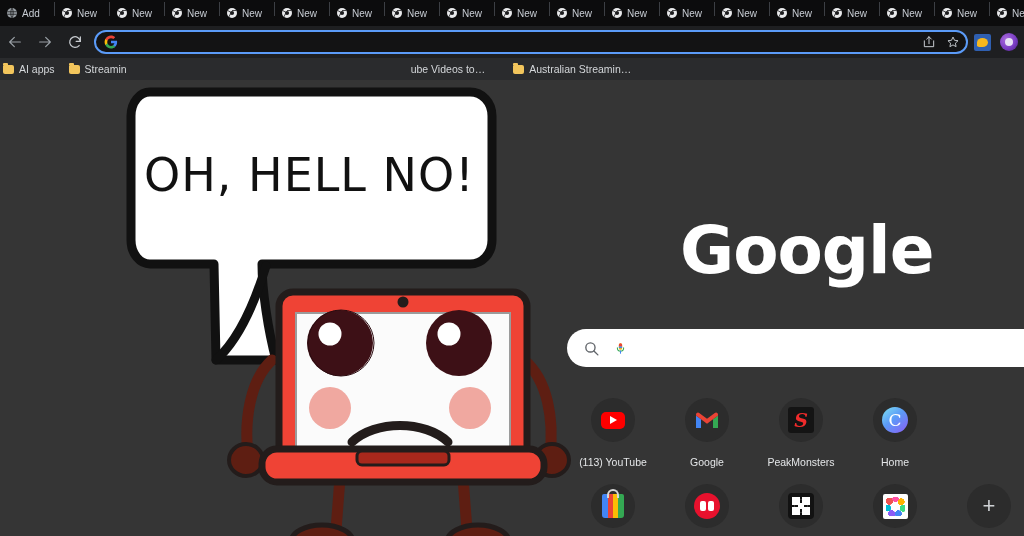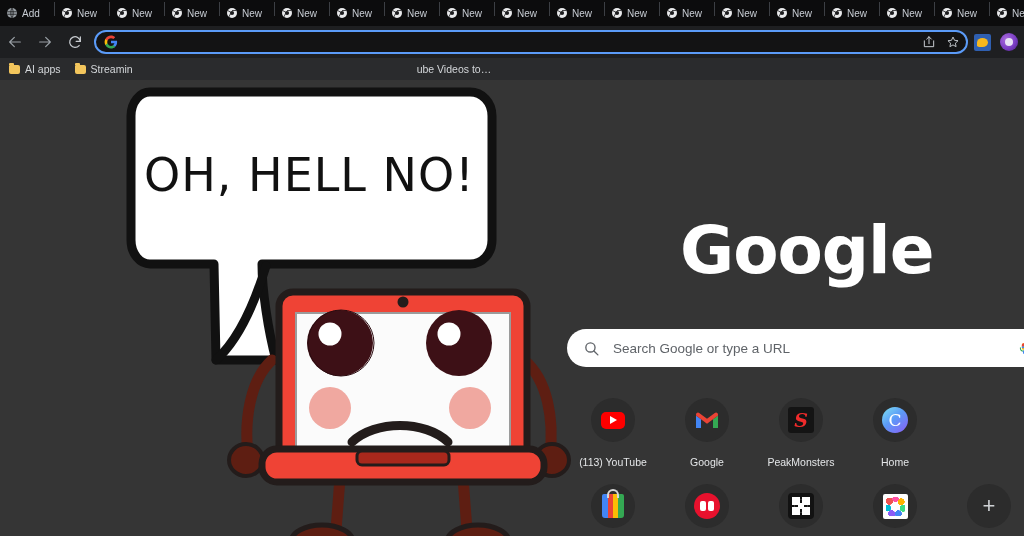--- a/index.html
+++ b/index.html
@@ -157,21 +157,21 @@
   .bm {
     display: flex;
     align-items: center;
     gap: 5px;
     padding: 0 7px;
     height: 22px;
     color: #d4d7da;
     font-size: 10.5px;
     white-space: nowrap;
   }
-  .bm:first-child { padding-left: 9px; }
+  .bm:first-child { padding-left: 3px; }
   .folder {
     width: 11px; height: 9px;
     background: #f2c55c;
     border-radius: 1px 2px 2px 2px;
     position: relative;
     flex: 0 0 auto;
   }
   .folder::before {
     content: "";
     position: absolute;
@@ -619,32 +619,35 @@
       <span class="folder"></span>
       <span>AI apps</span>
     </div>
     <div class="bm">
       <span class="folder"></span>
       <span>Streamin</span>
     </div>
     <div class="bm" style="margin-left:270px">
       <span>ube Videos to…</span>
     </div>
+    <div class="bm" style="margin-left:14px">
+      <span class="folder"></span>
+      <span>Australian Streamin…</span>
+    </div>
   </div>
 
   <div class="ntp">
 
     <div class="google-logo">Google</div>
 
     <div class="searchbar">
       <svg width="17" height="17" viewBox="0 0 24 24">
         <circle cx="10.5" cy="10.5" r="6.5" fill="none" stroke="#5f6368" stroke-width="1.9"></circle>
         <path d="M15.4 15.4 21 21" stroke="#5f6368" stroke-width="1.9" stroke-linecap="round"></path>
       </svg>
-      <span class="search-placeholder">Search Google or type a URL</span>
       <svg width="15" height="19" viewBox="0 0 24 24">
         <path d="M12 3.5a2.6 2.6 0 0 1 2.6 2.6v5.3a2.6 2.6 0 0 1-5.2 0V6.1A2.6 2.6 0 0 1 12 3.5z" fill="#fbbc05"></path>
         <path d="M12 3.5a2.6 2.6 0 0 1 2.6 2.6v2.6H9.4V6.1A2.6 2.6 0 0 1 12 3.5z" fill="#ea4335"></path>
         <path d="M9.4 8.7h5.2v2.7H9.4z" fill="#4285f4"></path>
         <path d="M17 11a5 5 0 0 1-10 0" fill="none" stroke="#34a853" stroke-width="1.7" stroke-linecap="round"></path>
         <path d="M12 16.2V19.5" stroke="#4285f4" stroke-width="1.7" stroke-linecap="round"></path>
       </svg>
     </div>
 
     <div class="tiles">

